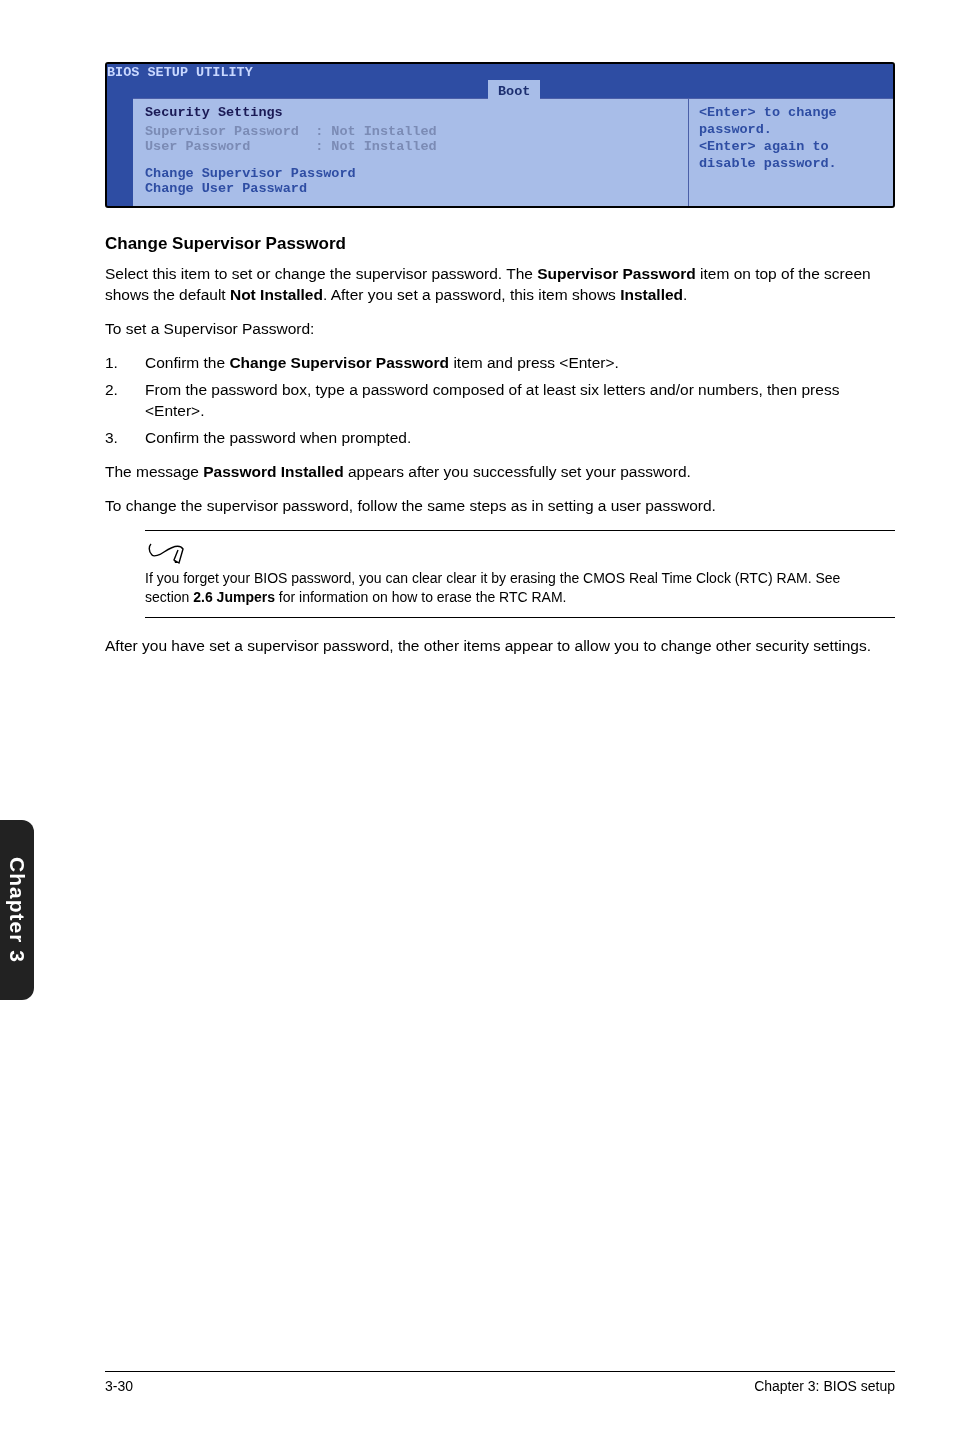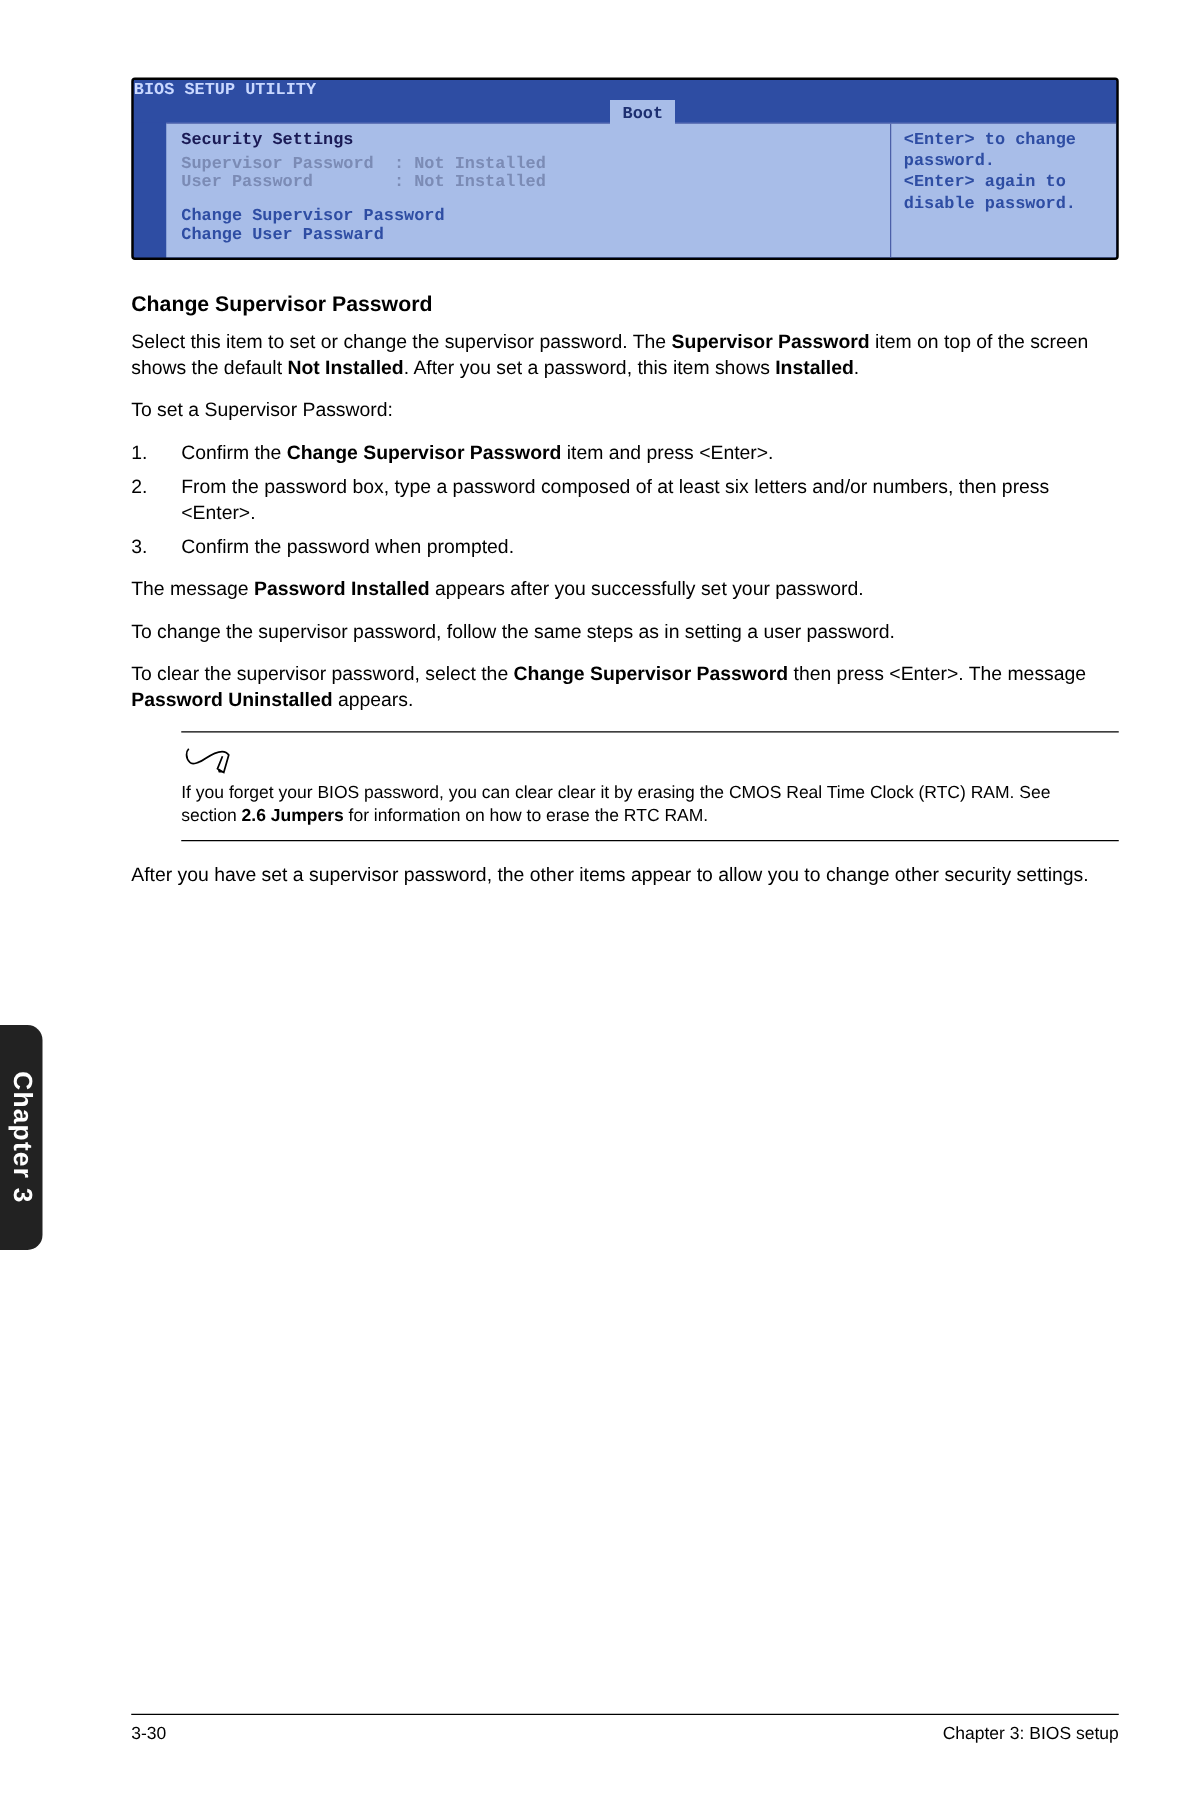--- a/index.html
+++ b/index.html
@@ -97,21 +97,21 @@
       display: flex;
       background: #a8bde8;
       border-top: 1px solid #4b5fa8;
       margin-left: 26px;
     }
     .bios-left {
       flex: 1;
       padding: 6px 12px 10px 12px;
     }
     .bios-right {
-      width: 181px;
+      width: 205px;
       border-left: 1px solid #4b5fa8;
       padding: 6px 10px 10px 10px;
     }
     .bios-heading {
       font-family: "Courier New", monospace;
       font-size: 13.5px;
       font-weight: bold;
       color: #1a1a55;
       margin-bottom: 4px;
     }
@@ -245,23 +245,20 @@
       <span>Confirm the password when prompted.</span>
     </li>
   </ol>
 
   <div class="body-text">
     <span>The message </span><b>Password Installed</b><span> appears after you successfully set your password.</span>
   </div>
 
   <div class="body-text">To change the supervisor password, follow the same steps as in setting a user password.</div>
 
-  <div class="body-text">
-    <span>To clear the supervisor password, select the </span><b>Change Supervisor Password</b><span> then press &lt;Enter&gt;. The message </span><b>Password Uninstalled</b><span> appears.</span>
-  </div>
 
   <div class="note-block">
     <div class="note-icon">
       <svg width="42" height="28" viewBox="0 0 42 28">
         <path d="M6 3 C4 5, 3 10, 7 14 C9 16, 15 14, 19 11 C25 7, 34 2, 38 8 L34 22 L29 19 L33 9" fill="none" stroke="#000" stroke-width="1.4"></path>
         <path d="M34 22 L30 22 L29 19 Z" fill="#000"></path>
       </svg>
     </div>
     <div class="note-text">
       <span>If you forget your BIOS password, you can clear clear it by erasing the CMOS Real Time Clock (RTC) RAM. See section </span><b>2.6 Jumpers</b><span> for information on how to erase the RTC RAM.</span>

